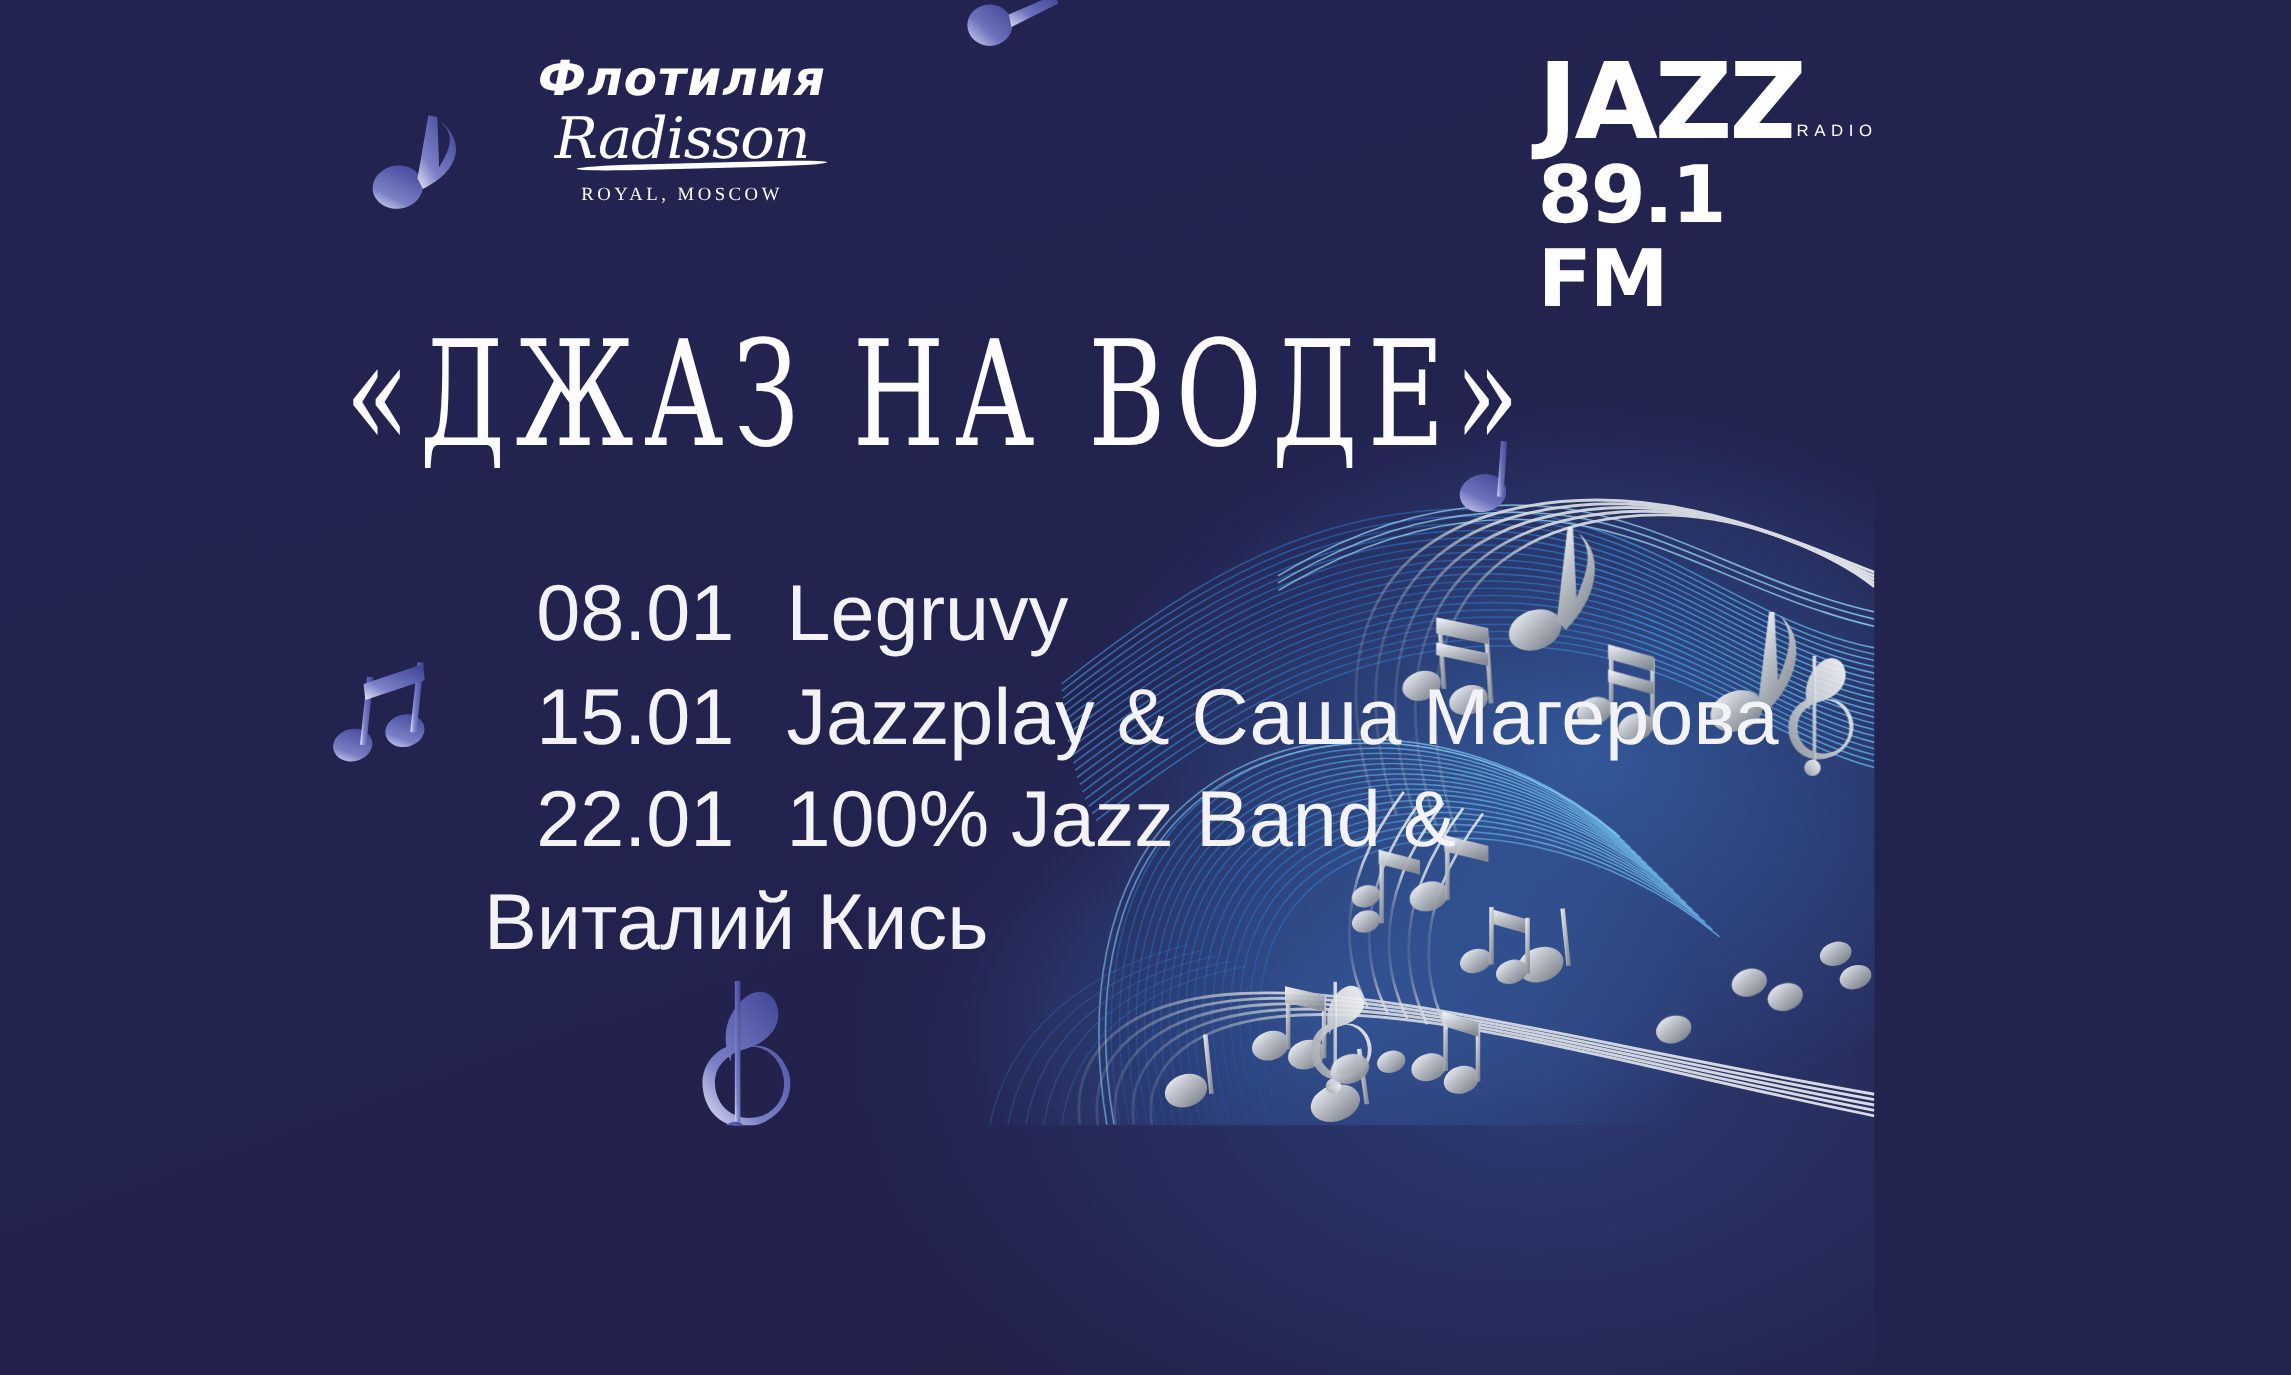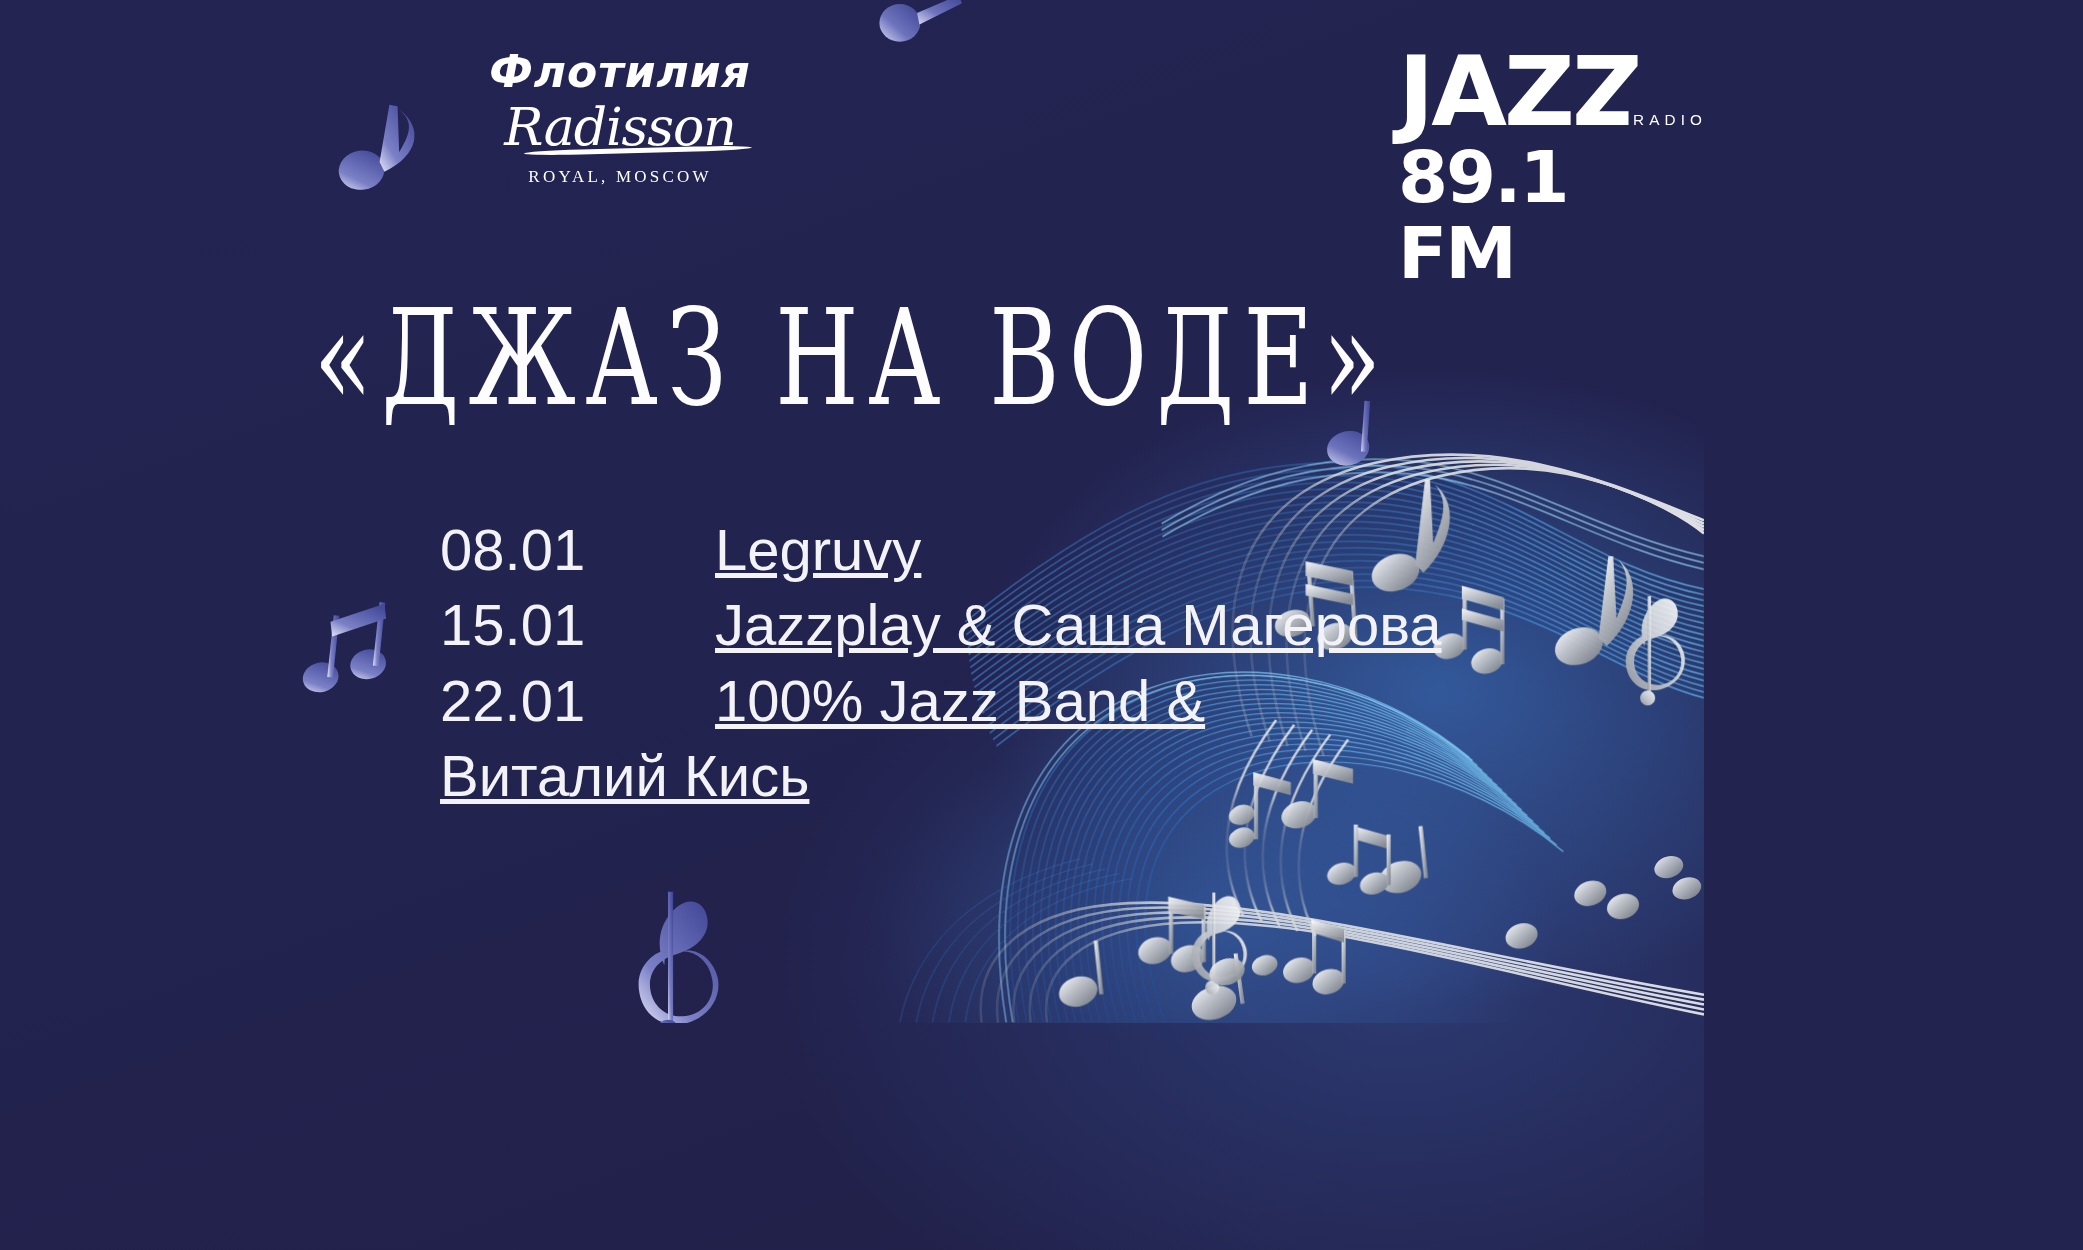--- a/index.html
+++ b/index.html
@@ -99,26 +99,27 @@
     transform-origin:center top;
     white-space:nowrap;
   }
 
   
   .schedule {
     position:absolute; left:440px; top:512px;
     z-index:12;
     color:#f3f3f7;
     font-family:"Liberation Sans", sans-serif;
-    font-size:58px;
+    font-size:72px;
     line-height:1.30;
+    text-align:center;
   }
   .sched-row { display:flex; align-items:baseline; white-space:nowrap; }
   .sched-date { width:275px; flex:0 0 275px; letter-spacing:0px; }
-  .sched-act  { letter-spacing:0px;text-decoration:underline; }
+  .sched-act  { letter-spacing:0px; }
   .sched-cont { padding-left:275px; white-space:nowrap; }
 </style>
 </head>
 <body>
 
 <div id="poster">
 
   <svg class="layer deco-bg" viewBox="0 0 2083 1250" preserveAspectRatio="none">
     <defs>
       <linearGradient id="gBlueRibbon" x1="0" y1="0" x2="1" y2="1">

